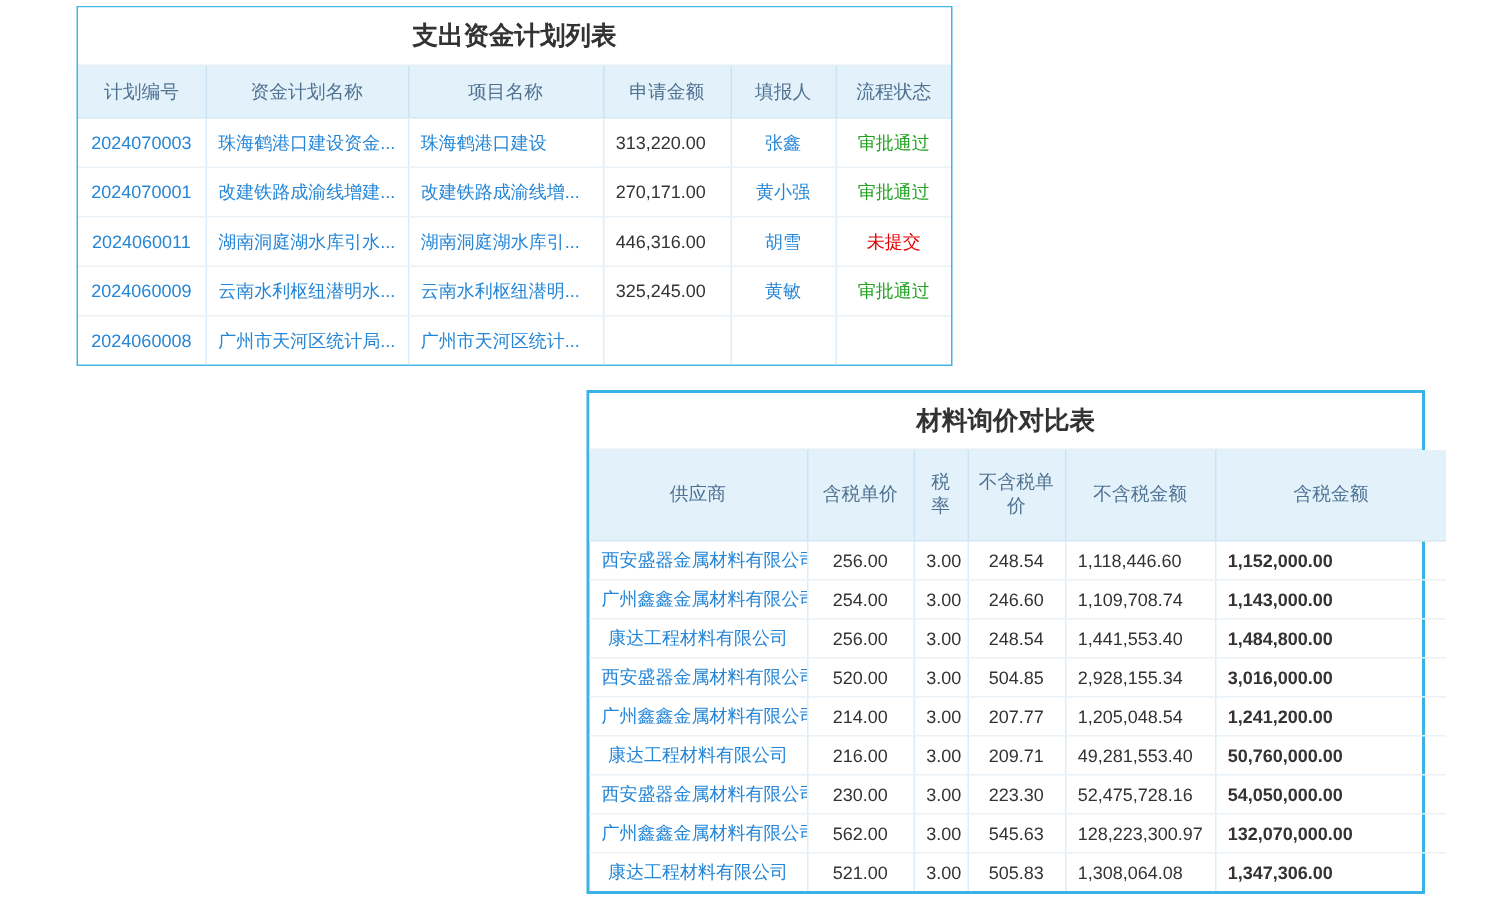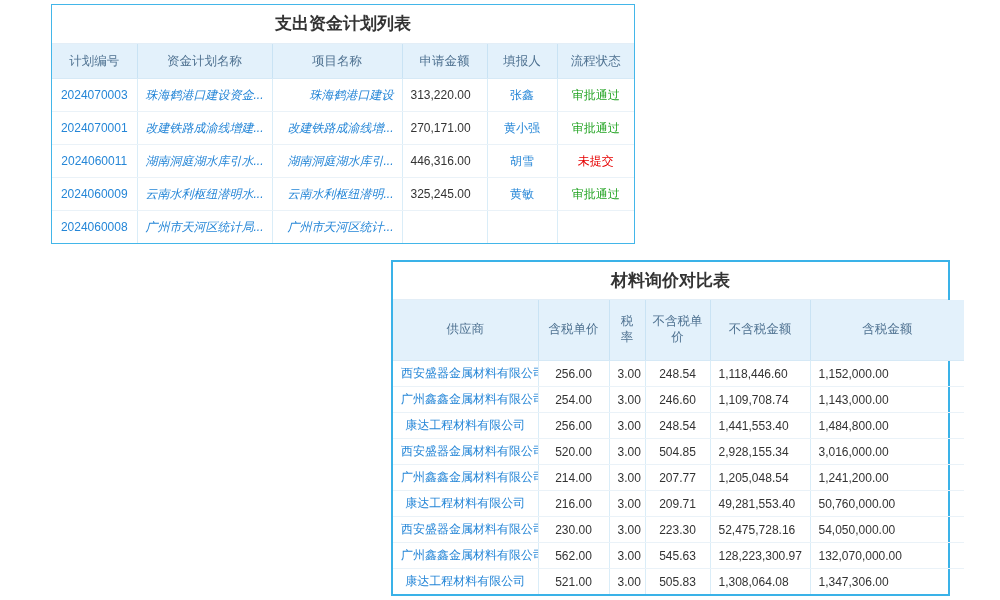--- a/index.html
+++ b/index.html
@@ -17,25 +17,25 @@
   th:last-child{border-right:none;}
   td{border-right:1px solid #daedf8;border-bottom:1px solid #eaf2f8;padding:0 8px;
      color:#333;overflow:hidden;white-space:nowrap;}
   td:last-child{border-right:none;}
   tr:last-child td{border-bottom:none;}
   #panel-expense th{height:34px;}
   #panel-expense td{height:32px;}
   #panel-material th{height:36px;line-height:1.25;}
   #panel-material td{height:25px;}
   #panel-material th.tight{padding:12px 3px;}
-  .al{text-align:right;font-style:italic;} .ar{text-align:left;} .ac{text-align:center;}
+  .al{text-align:left;} .ar{text-align:left;} .ac{text-align:center;}
   .lnk{color:#2586d7;cursor:pointer;}
   .amt{color:#333;}
   .pad30{padding-right:30px;margin-top:16px;}
-  .pad10{padding-right:8px;}
+  .pad10{padding-right:8px;font-weight:bold;}
 </style>
 </head>
 <body>
 
 <div id="stage">
 
   <div class="panel" id="panel-expense">
     <div class="panel-title">支出资金计划列表</div>
     <table>
     <colgroup>

